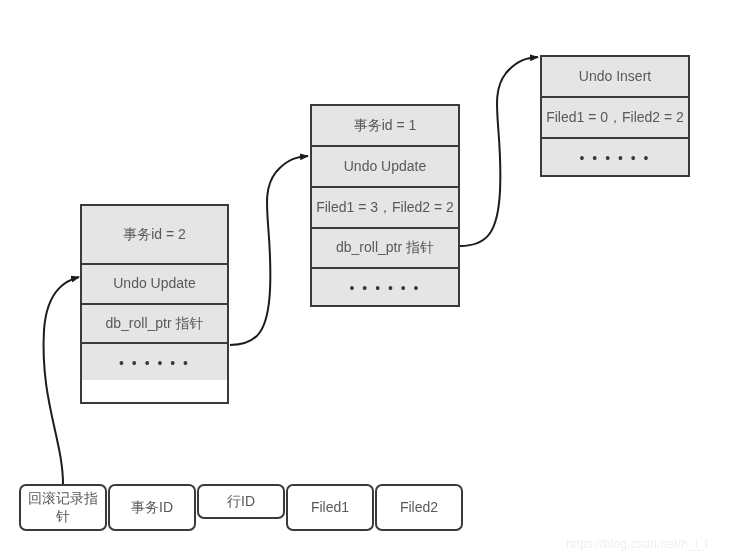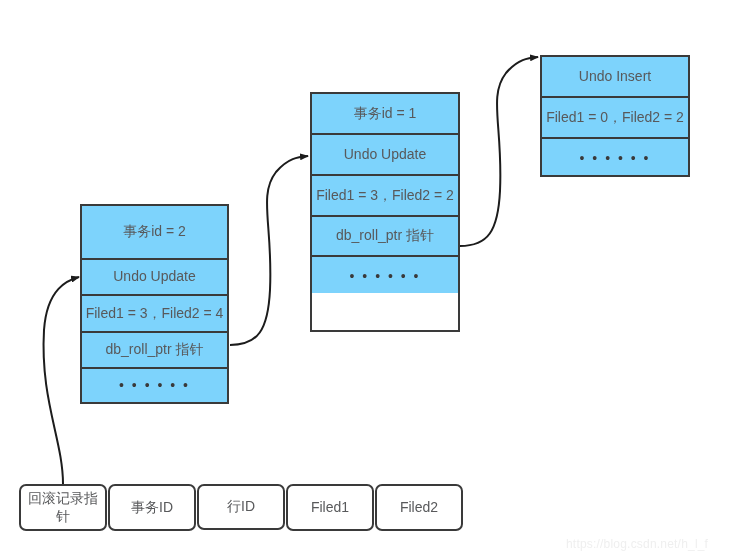--- a/index.html
+++ b/index.html
@@ -40,21 +40,21 @@
     box-sizing: border-box;
     border-bottom: 2px solid #3a3a3a;
     display: flex;
     align-items: center;
     justify-content: center;
     text-align: center;
     font-size: 14px;
     line-height: 1.25;
     padding: 2px 2px;
     color: #58595b;
-    background: #7dd3fc;
+    background: #e5e5e5;
   }
   .undo-row:last-child {
     border-bottom: none;
   }
   .dots-row {
     align-items: flex-end;
     padding-bottom: 8px;
   }
   .dots {
     letter-spacing: 2px;
@@ -102,48 +102,47 @@
     <path d="M 63,484 C 63,440 40,400 44,330 C 47,288 68,280 79,277" fill="none" stroke="#1c1c1c" stroke-width="2" marker-end="url(#arrowhead)"></path>
 
     <path d="M 230,345 C 258,345 268,330 270,290 C 273,225 258,195 276,172 C 288,158 298,157 308,156" fill="none" stroke="#1c1c1c" stroke-width="2" marker-end="url(#arrowhead)"></path>
 
     <path d="M 460,246 C 488,246 498,231 500,191 C 503,126 488,96 506,73 C 518,59 528,58 538,57" fill="none" stroke="#1c1c1c" stroke-width="2" marker-end="url(#arrowhead)"></path>
   </svg>
 
   <div class="undo-box" style="left:80px; top:204px; width:149px; height:200px;">
     <div class="undo-row" style="height:59px;">事务id = 2</div>
     <div class="undo-row" style="height:40px;">Undo Update</div>
-    <div class="undo-row" style="height:40px;">Filed1 = 3，Filed2 = 4</div>
     <div class="undo-row" style="height:39px;">db_roll_ptr 指针</div>
     <div class="undo-row dots-row" style="height:36px;">
       <span class="dots">• • • • • •</span>
     </div>
   </div>
 
-  <div class="undo-box" style="left:310px; top:92px; width:150px; height:240px;">
+  <div class="undo-box" style="left:310px; top:104px; width:150px; height:203px;">
     <div class="undo-row" style="height:41px;">事务id = 1</div>
     <div class="undo-row" style="height:41px;">Undo Update</div>
     <div class="undo-row" style="height:41px;">Filed1 = 3，Filed2 = 2</div>
     <div class="undo-row" style="height:40px;">db_roll_ptr 指针</div>
     <div class="undo-row dots-row" style="height:36px;">
       <span class="dots">• • • • • •</span>
     </div>
   </div>
 
   <div class="undo-box" style="left:540px; top:55px; width:150px; height:122px;">
     <div class="undo-row" style="height:42px;">Undo Insert</div>
     <div class="undo-row" style="height:43px;">Filed1 = 0，Filed2 = 2</div>
     <div class="undo-row dots-row" style="height:37px;">
       <span class="dots">• • • • • •</span>
     </div>
   </div>
 
   <div class="rec-table" style="left:19px; top:484px;">
     <div class="rec-cell" style="width:88px; height:47px; margin-right:1px;">回滚记录指针</div>
     <div class="rec-cell" style="width:88px; height:47px; margin-right:1px;text-align:right;">事务ID</div>
-    <div class="rec-cell" style="width:88px; height:46px; margin-right:1px;">行ID</div>
+    <div class="rec-cell" style="width:88px; height:35px; margin-right:1px;">行ID</div>
     <div class="rec-cell" style="width:88px; height:47px; margin-right:1px;text-align:right;">Filed1</div>
     <div class="rec-cell" style="width:88px; height:47px;">Filed2</div>
   </div>
 
   <div class="watermark" style="left:566px; top:537px;">https://blog.csdn.net/h_l_f</div>
 
 </div>
 
 </body></html>

